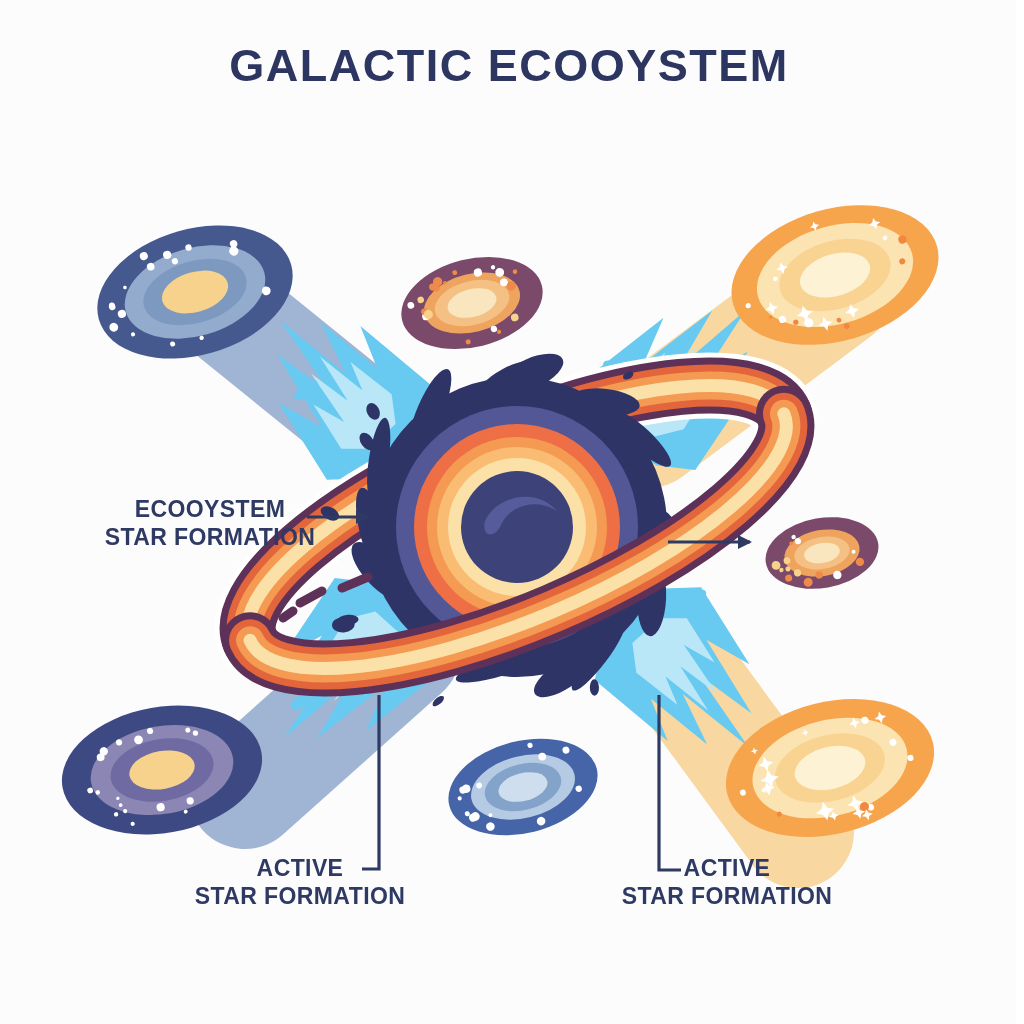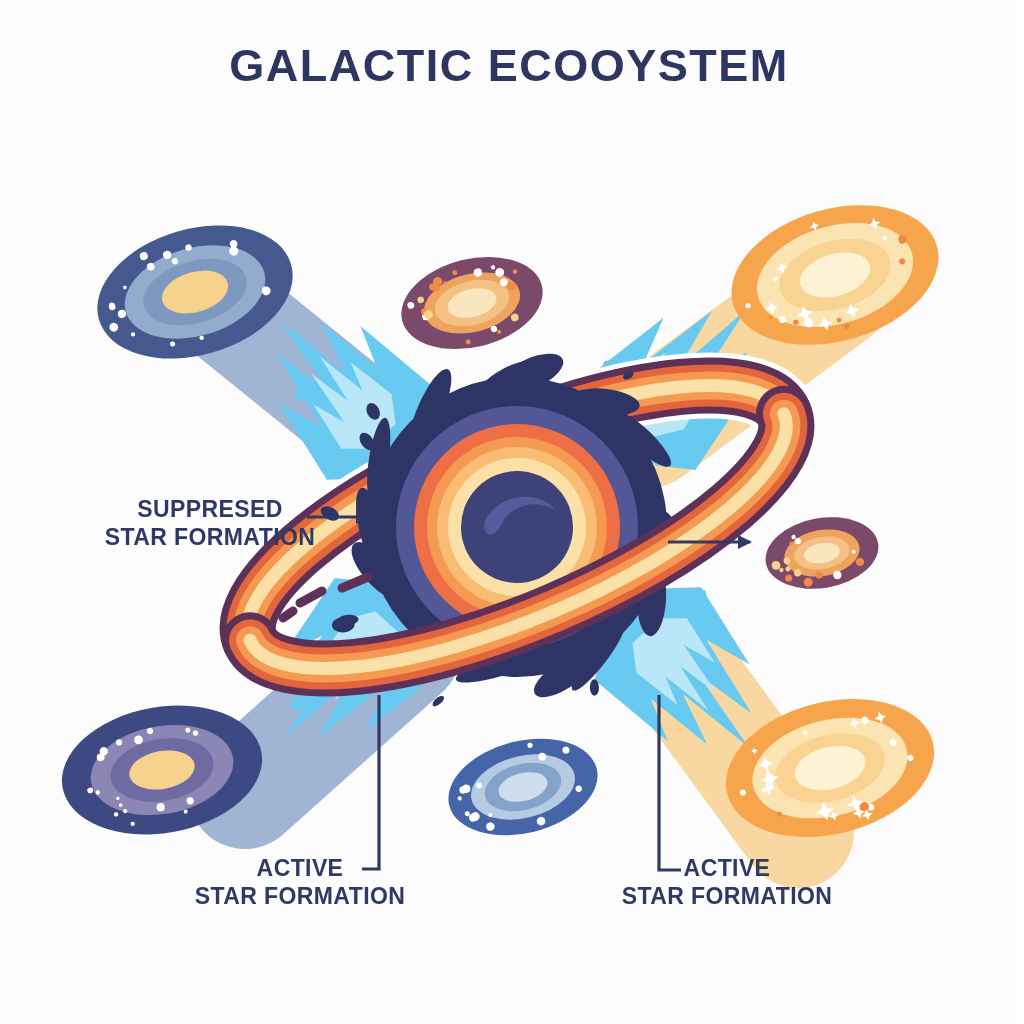--- a/index.html
+++ b/index.html
@@ -310,21 +310,21 @@
       <line x1="307" y1="517" x2="368" y2="517" marker-end="url(#arrowhead)"></line>
       <line x1="668" y1="542" x2="750" y2="542" marker-end="url(#arrowhead)"></line>
       <path d="M 362,869 L 379,869 L 379,695"></path>
       <path d="M 681,870 L 659,870 L 659,695"></path>
     </g>
   </svg>
 
   <h1 class="title">GALACTIC ECOOYSTEM</h1>
 
   <div class="label" id="label-suppressed">
-    <span>SUPPRESED</span><br>
+    <span>ECOOYSTEM</span><br>
     <span>STAR FORMATION</span>
   </div>
 
   <div class="label" id="label-active-left">
     <span>ACTIVE</span><br>
     <span>STAR FORMATION</span>
   </div>
 
   <div class="label" id="label-active-right">
     <span>ACTIVE</span><br>

